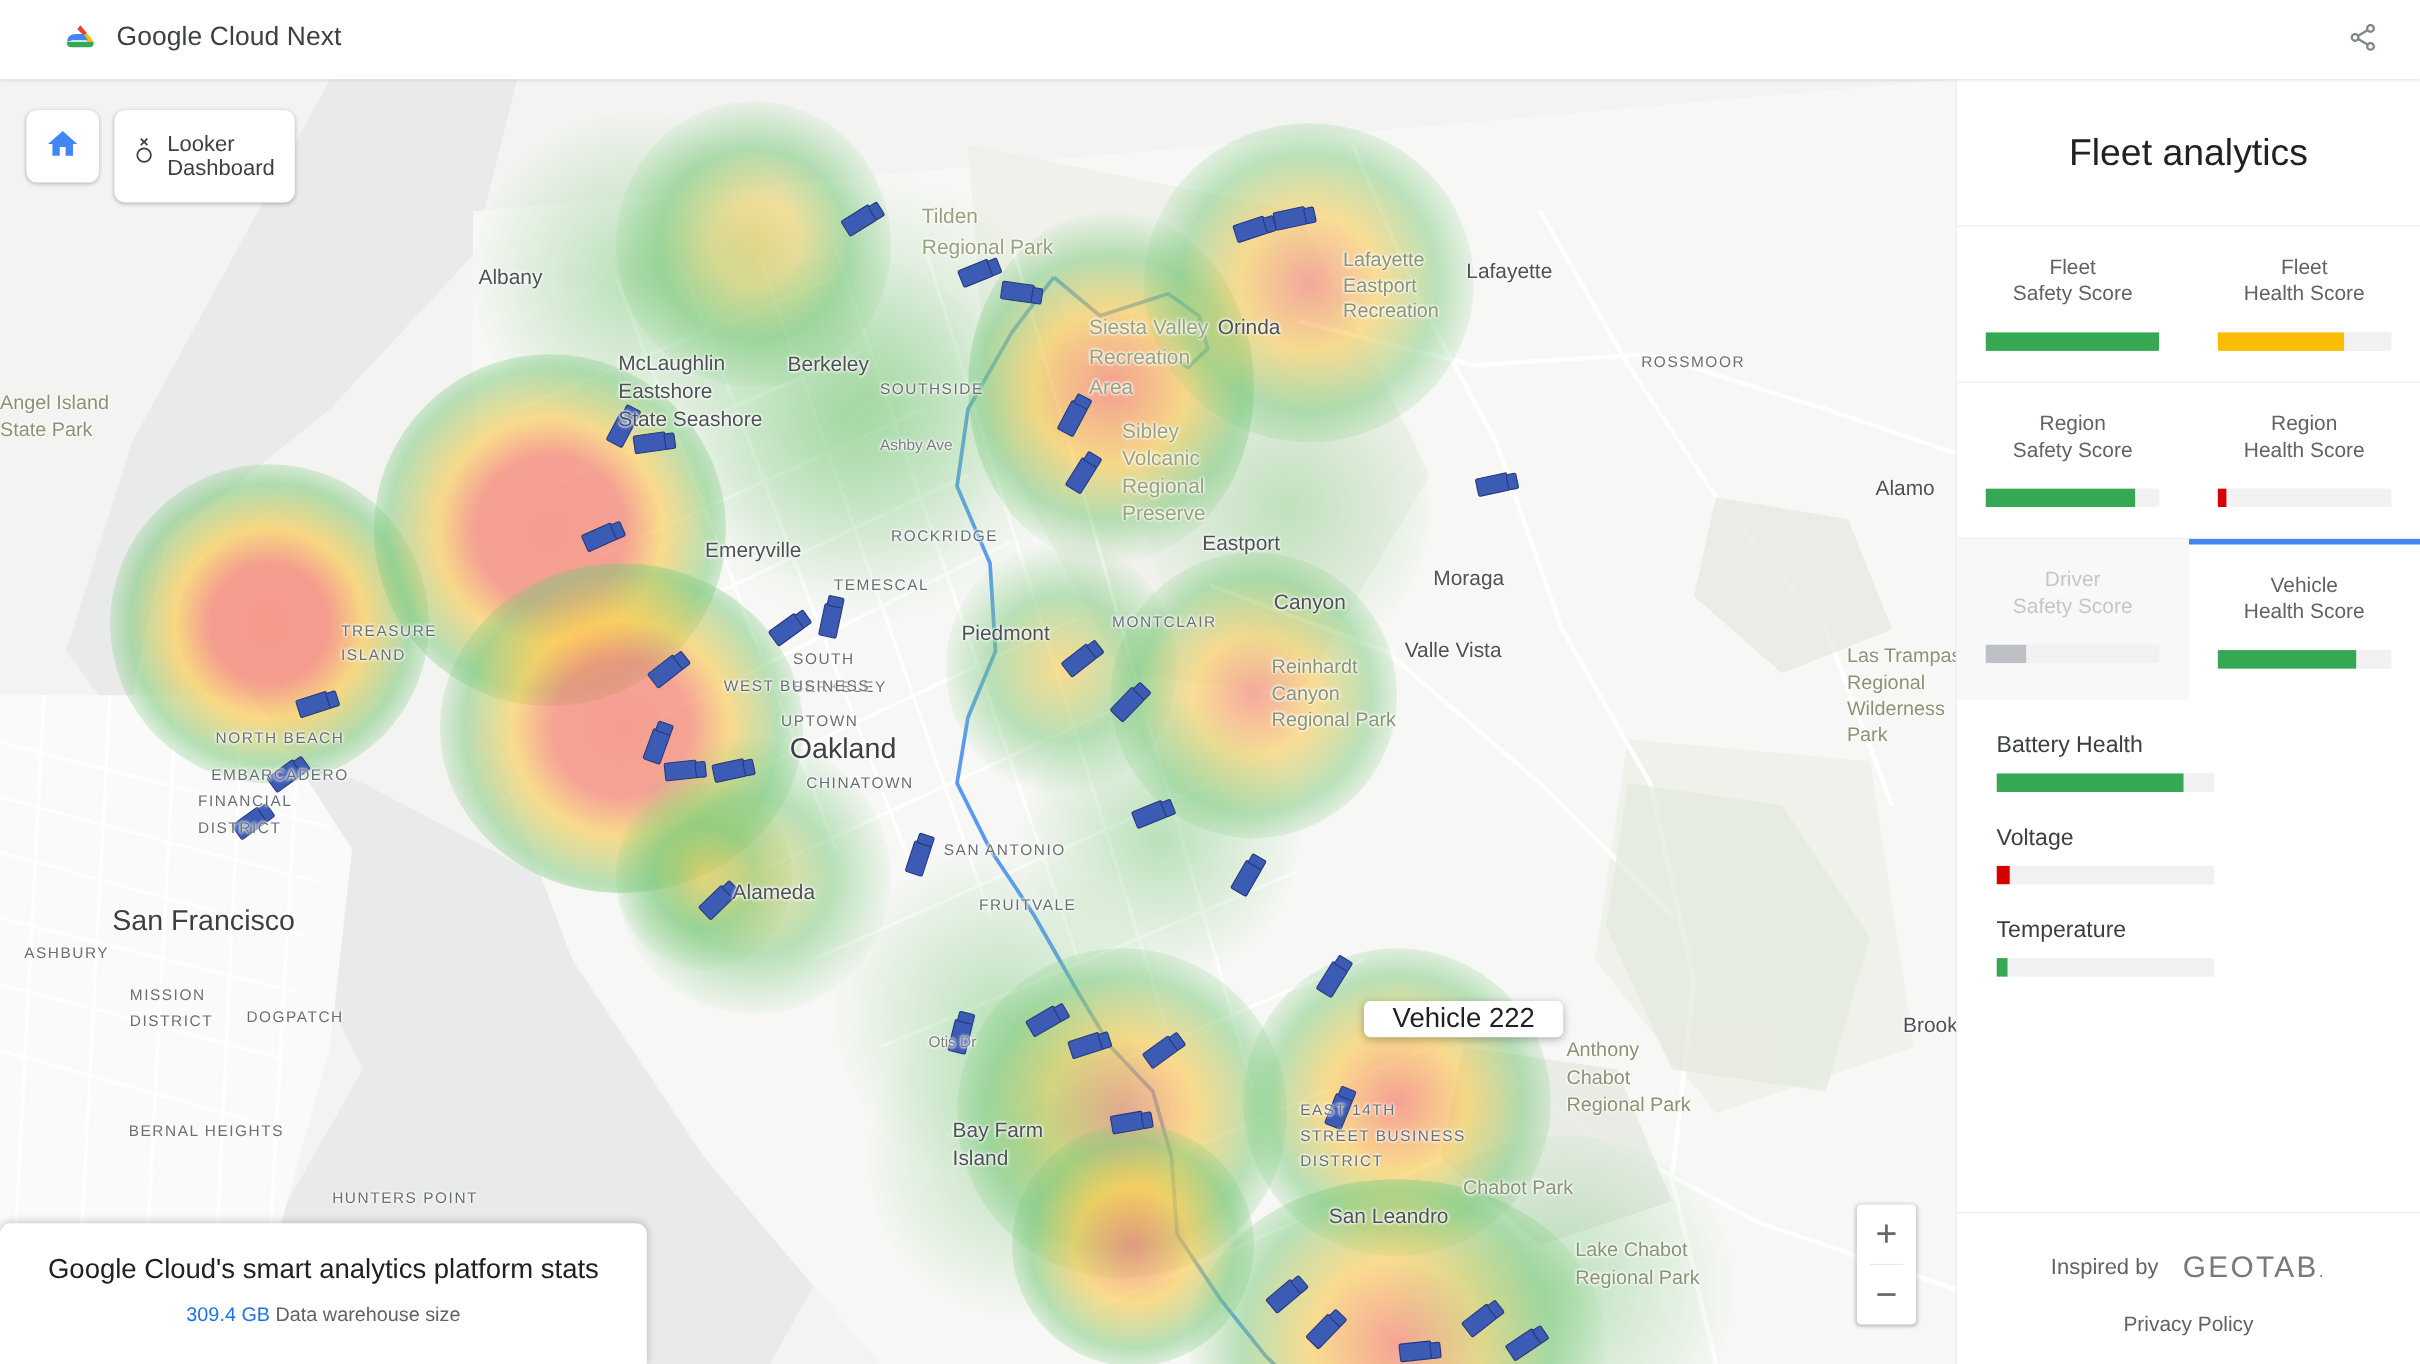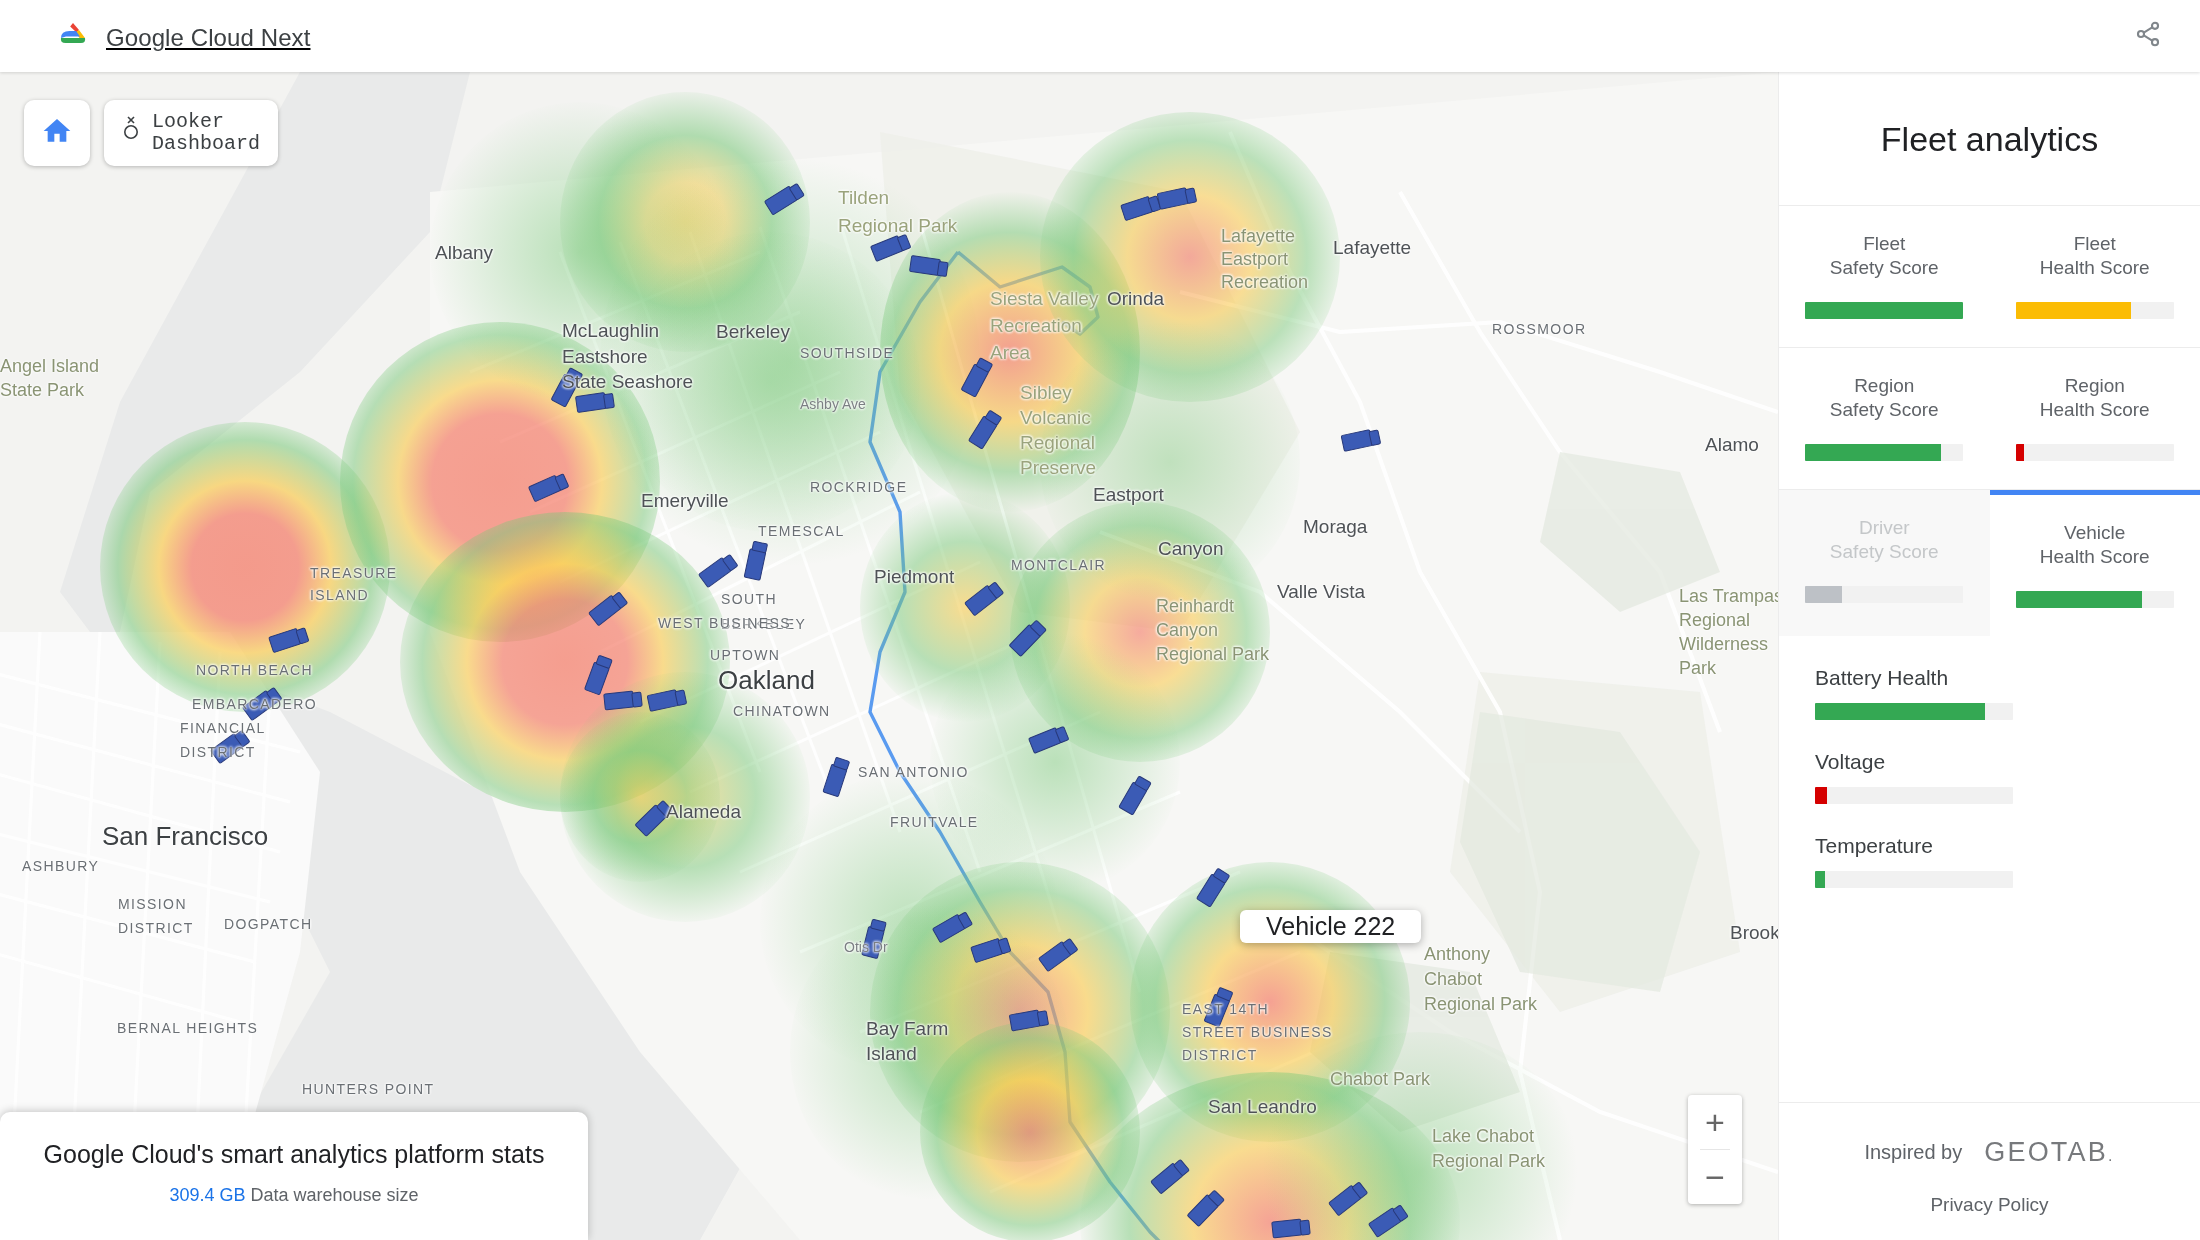--- a/index.html
+++ b/index.html
@@ -11,21 +11,21 @@
   .app { position: relative; width: 2200px; height: 1240px; display: flex; flex-direction: column; }
 
   
   .topbar {
     height: 72px; min-height: 72px; background: #fff;
     display: flex; align-items: center; justify-content: space-between;
     padding: 0 30px 0 56px;
     box-shadow: 0 1px 3px rgba(0,0,0,.14);
     position: relative; z-index: 40;
   }
-  .brand { display: flex; align-items: flex-end; gap: 16px; text-decoration: underline; }
+  .brand { display: flex; align-items: flex-start; gap: 16px; }
   .brand-title { font-size: 24px; color: #3c4043; letter-spacing: .1px; }
   .share-btn { width: 44px; height: 44px; display: flex; align-items: center; justify-content: center;
                border-radius: 50%; cursor: pointer; }
 
   
   .body-row { flex: 1; display: flex; position: relative; }
 
   
   .map { position: relative; flex: 1; overflow: hidden; background: #f2f2f0; }
   .map-base { position: absolute; inset: 0; }
@@ -41,21 +41,21 @@
   .mlabel.hood { font-size: 14px; letter-spacing: 1.4px; color: #6a6f74; }
   .mlabel.park { font-size: 18px; color: #8a9474; }
   .mlabel.parkbig { font-size: 19px; color: #9aa37c; }
   .mlabel.street { font-size: 14px; color: #7b7f83; }
 
   
   .map-ctrls { position: absolute; top: 28px; left: 24px; display: flex; gap: 14px; z-index: 20; }
   .mbtn { background: #fff; border-radius: 10px; box-shadow: 0 1px 4px rgba(0,0,0,.26);
           display: flex; align-items: center; justify-content: center; cursor: pointer; }
   .mbtn.home { width: 66px; height: 66px; }
-  .mbtn.looker { height: 66px; padding: 0 18px; gap: 8px; font-size: 20px; color: #3c4043; font-family: Liberation Mono, monospace; }
+  .mbtn.looker { height: 84px; padding: 0 18px; gap: 8px; font-size: 20px; color: #3c4043; }
   .looker-txt { line-height: 1.12; }
 
   .zoomctl { position: absolute; right: 36px; bottom: 36px; width: 54px; background: #fff;
              border-radius: 4px; box-shadow: 0 1px 4px rgba(0,0,0,.3); z-index: 20; }
   .zbtn { height: 54px; display: flex; align-items: center; justify-content: center; cursor: pointer;
           font-size: 34px; color: #666; font-weight: 300; line-height: 1; }
   .zdiv { height: 1px; background: #e6e6e6; margin: 0 12px; }
 
   .tooltip { position: absolute; background: #fff; border-radius: 6px; padding: 2px 26px;
              box-shadow: 0 2px 8px rgba(0,0,0,.3); font-size: 25px; color: #202124;

